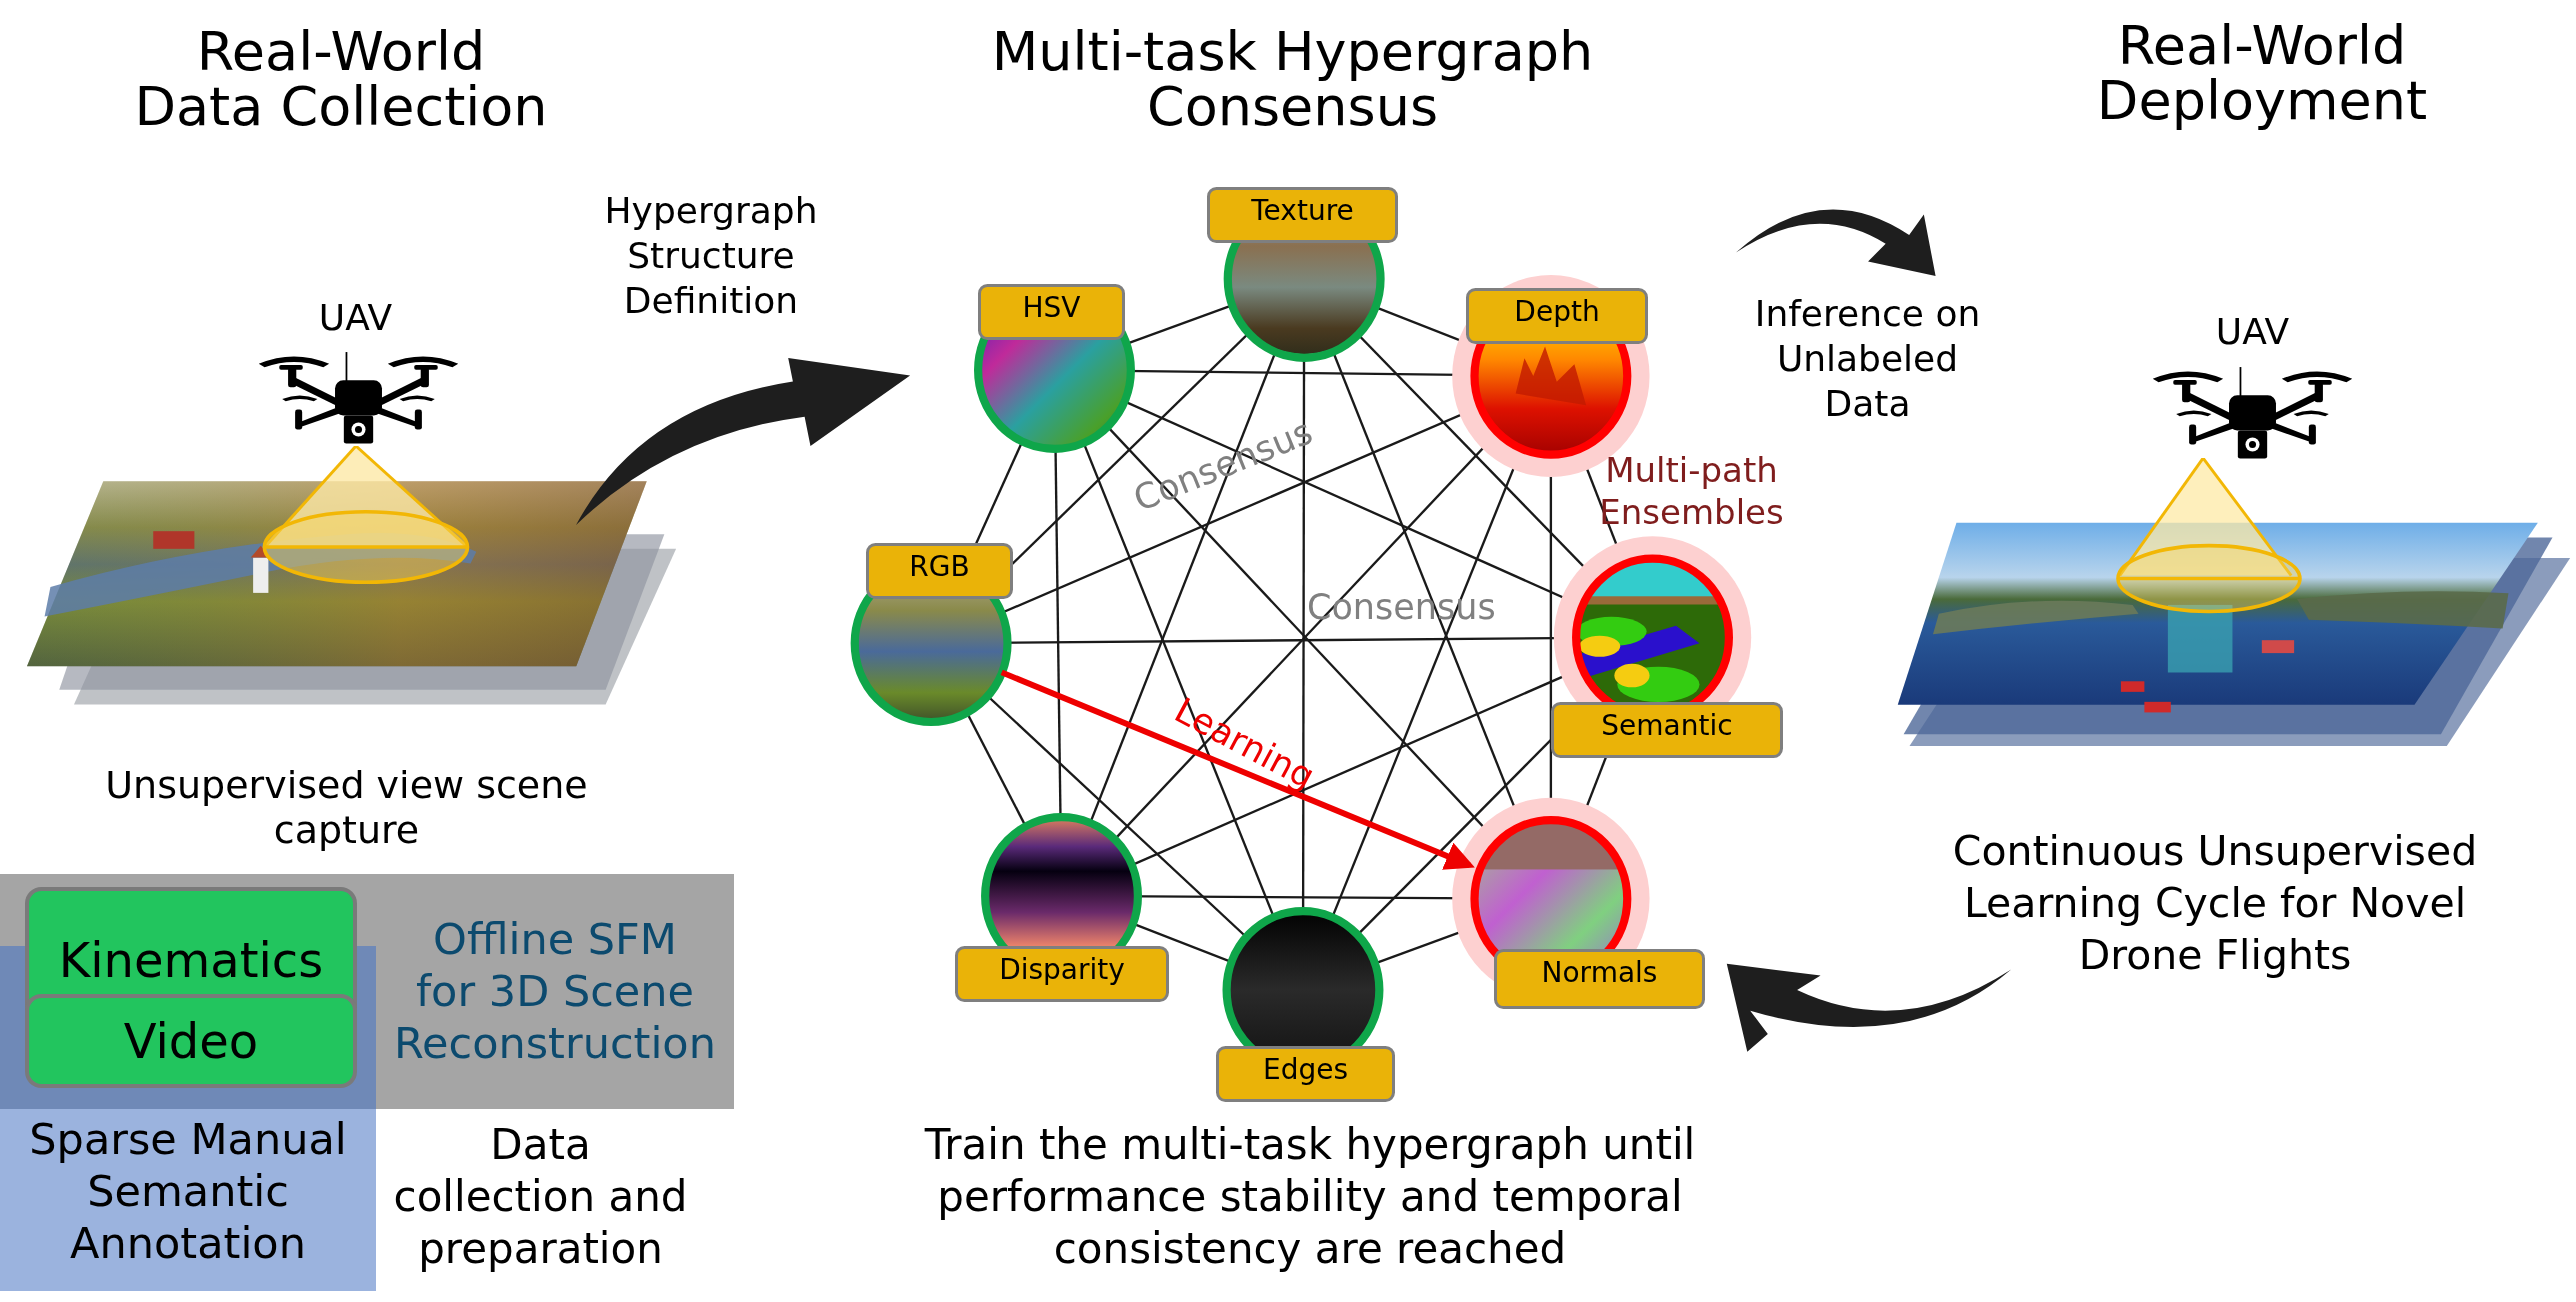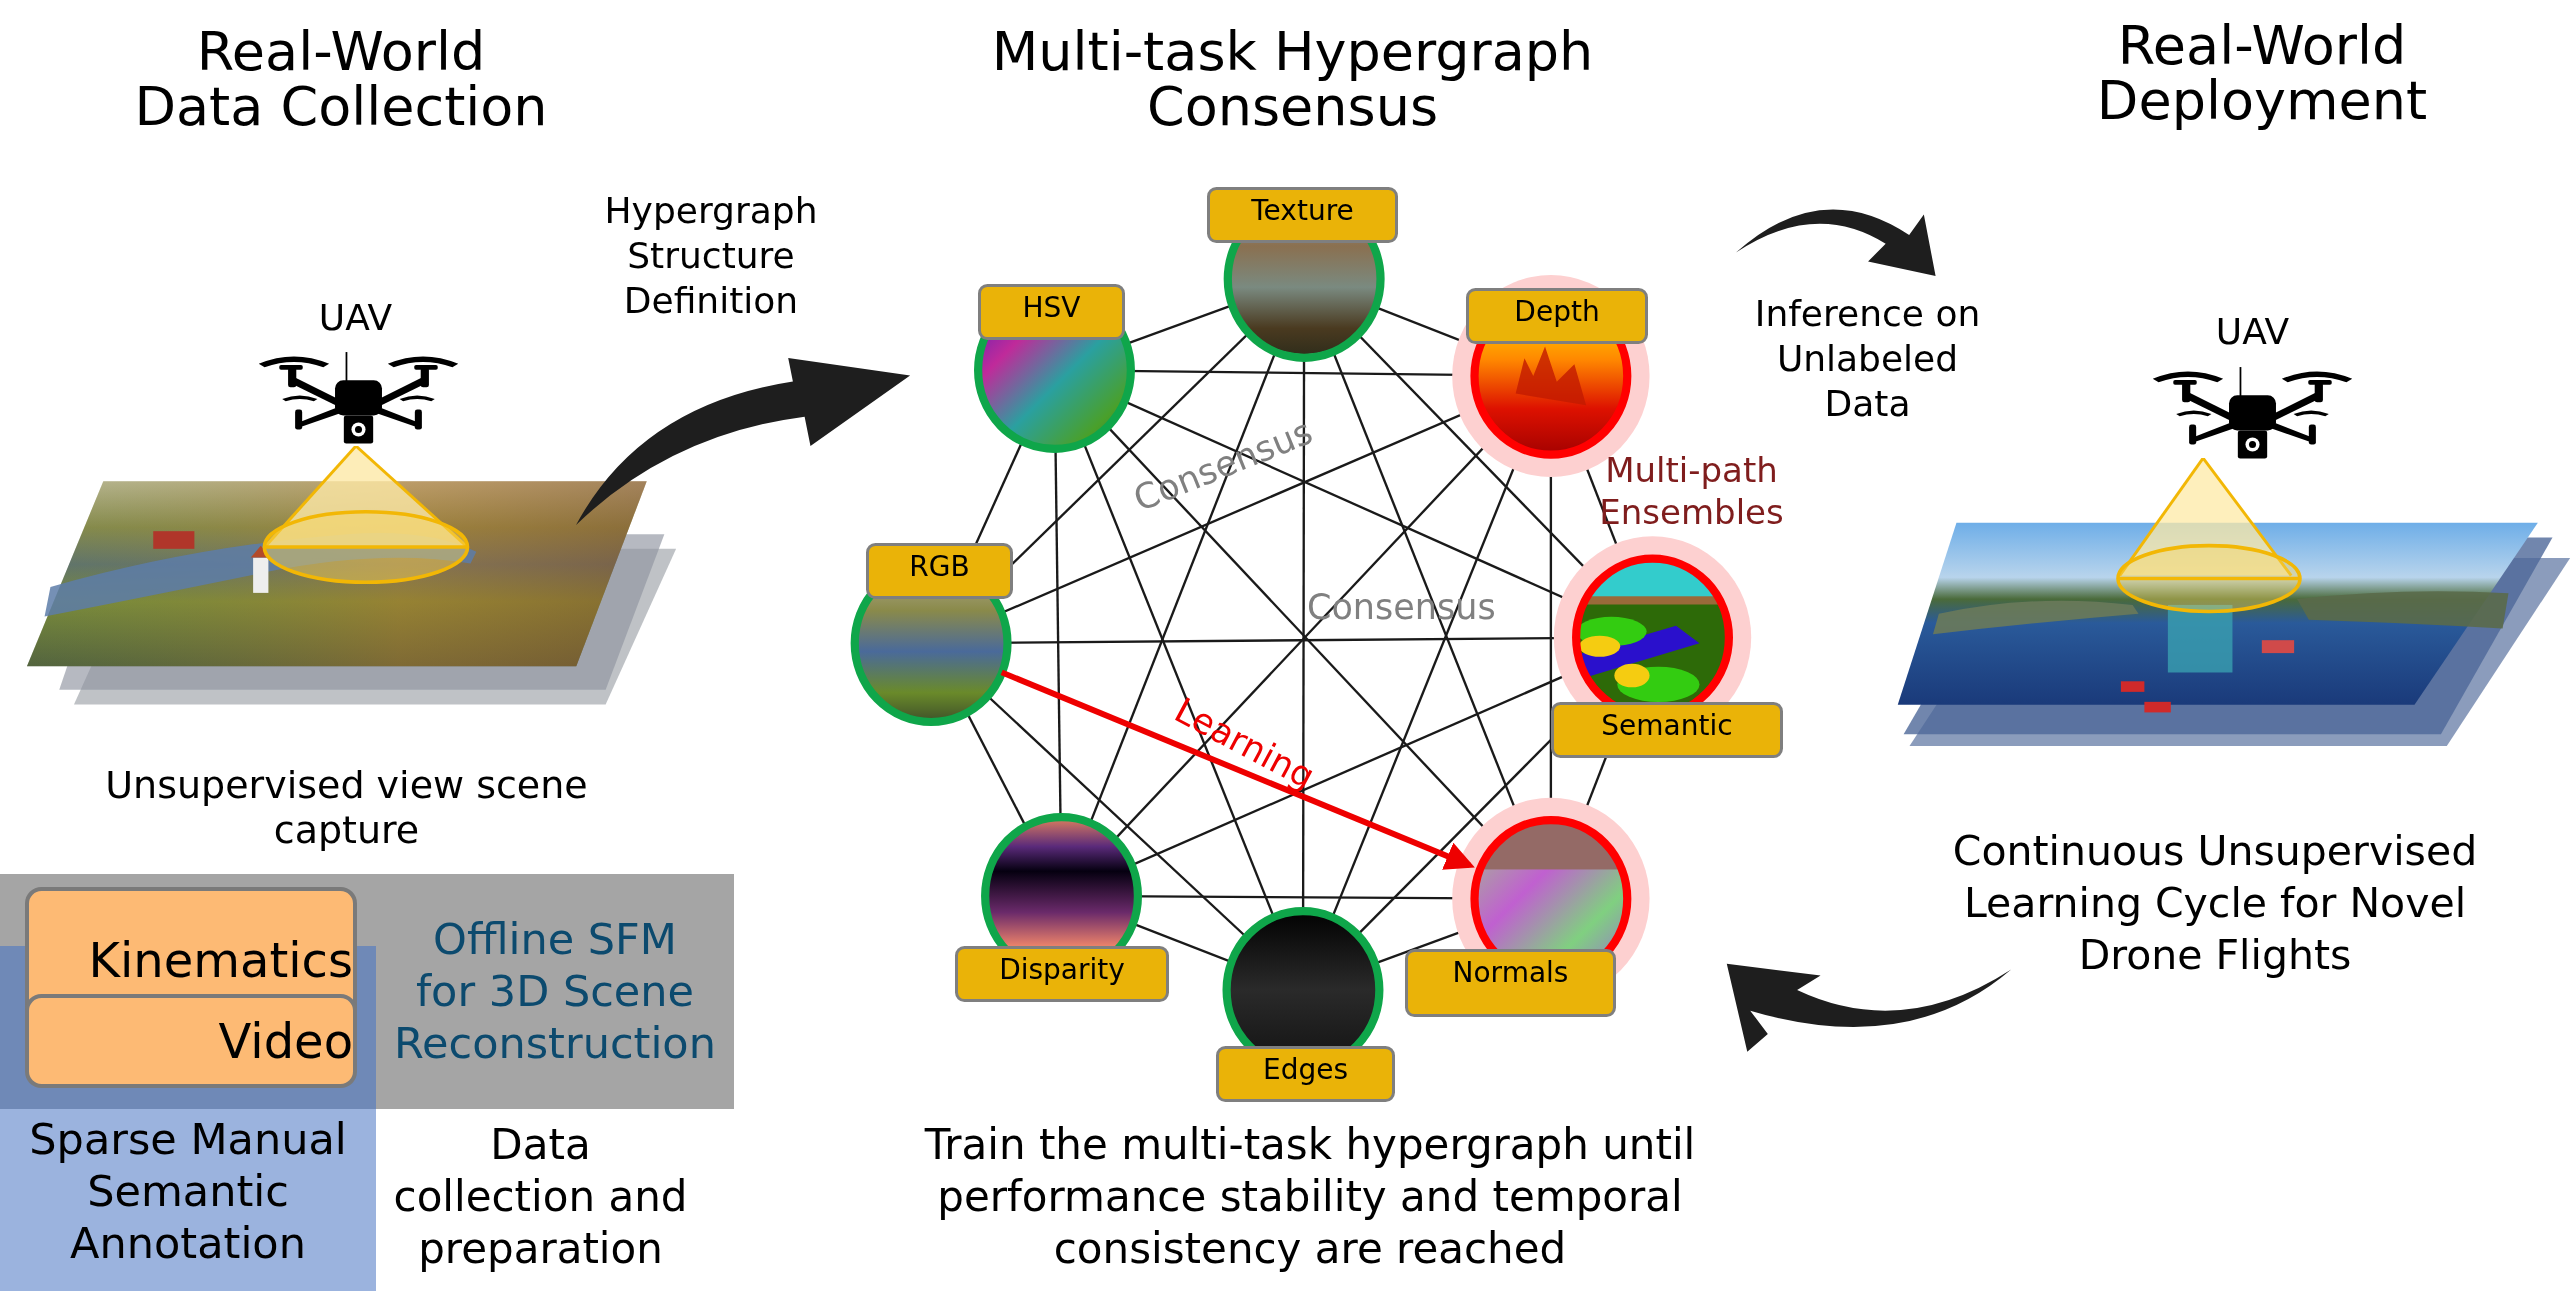--- a/index.html
+++ b/index.html
@@ -4,22 +4,22 @@
 <style>
   html, body { margin: 0; padding: 0; background: #ffffff; }
   body { width: 2576px; height: 1303px; position: relative; overflow: hidden;
          font-family: "DejaVu Sans", sans-serif; color: #000; }
   .abs { position: absolute; }
   .title { font-size: 54px; line-height: 55px; text-align: center; font-family: "DejaVu Sans", sans-serif; }
   .txt { font-size: 38px; line-height: 45px; text-align: center; }
   .caption { font-size: 42px; line-height: 52px; text-align: center; }
   .nodebox { position: absolute; background: #eab308; border: 3.5px solid #7f7f7f; border-radius: 9.4px;
              font-size: 28px; line-height: 42px; text-align: center; box-sizing: border-box; }
-  .btnbox { position: absolute; background: #fdba74; border: 4.1px solid #7a7a7a; border-radius: 16.4px;
-            font-size: 48px; line-height: 59px; text-align: right; box-sizing: border-box; }
+  .btnbox { position: absolute; background: #22c55e; border: 4.1px solid #7a7a7a; border-radius: 16.4px;
+            font-size: 48px; line-height: 59px; text-align: center; box-sizing: border-box; }
 </style>
 </head>
 <body>
 
 <div class="abs title" style="left:106px; top:23.5px; width:470px;">
   <div>Real-World</div>
   <div>Data Collection</div>
 </div>
 
 <div class="abs" style="left:282px; top:297px; width:147px; font-size:36px; text-align:center;">UAV</div>
@@ -281,21 +281,21 @@
       <ellipse cx="1585" cy="1095" rx="130" ry="134" fill="none" stroke="#0fa64a" stroke-width="14"></ellipse>
       <ellipse cx="1795" cy="630" rx="130" ry="134" fill="none" stroke="#0fa64a" stroke-width="14"></ellipse>
       <line x1="1705.1845464540827" y1="1144.5547655995508" x2="2501.325523322212" y2="1472.8214243082107" stroke="#ee0000" stroke-width="10" marker-end="url(#redArrow)"></line>
     </g>
   <g id="labels-extra"></g>
 </svg>
 
 <div class="nodebox" style="left:1207px; top:187px; width:191px; height:56px;">Texture</div>
 <div class="nodebox" style="left:1466px; top:288px; width:182px; height:56px;">Depth</div>
 <div class="nodebox" style="left:1551px; top:702px; width:232px; height:56px;">Semantic</div>
-<div class="nodebox" style="left:1405px; top:949px; width:211px; height:68px;">Normals</div>
+<div class="nodebox" style="left:1494px; top:949px; width:211px; height:60px;">Normals</div>
 <div class="nodebox" style="left:1216px; top:1046px; width:179px; height:56px;">Edges</div>
 <div class="nodebox" style="left:955px; top:946px; width:214px; height:56px;">Disparity</div>
 <div class="nodebox" style="left:866px; top:543px; width:147px; height:56px;">RGB</div>
 <div class="nodebox" style="left:978px; top:284px; width:147px; height:56px;">HSV</div>
 
 <div class="abs" style="left:1128px; top:482px; font-size:35px; color:#808080; transform:rotate(-22deg); transform-origin:left top;">Consensus</div>
 <div class="abs" style="left:1307px; top:587px; font-size:35px; color:#808080;">Consensus</div>
 <div class="abs" style="left:1187px; top:690px; font-size:35px; color:#ee0000; transform:rotate(28deg); transform-origin:left top;">Learning</div>
 <div class="abs" style="left:1586px; top:449px; width:211px; font-size:34px; line-height:42px; color:#7f1d1d; text-align:center;">
   <div>Multi-path</div>

